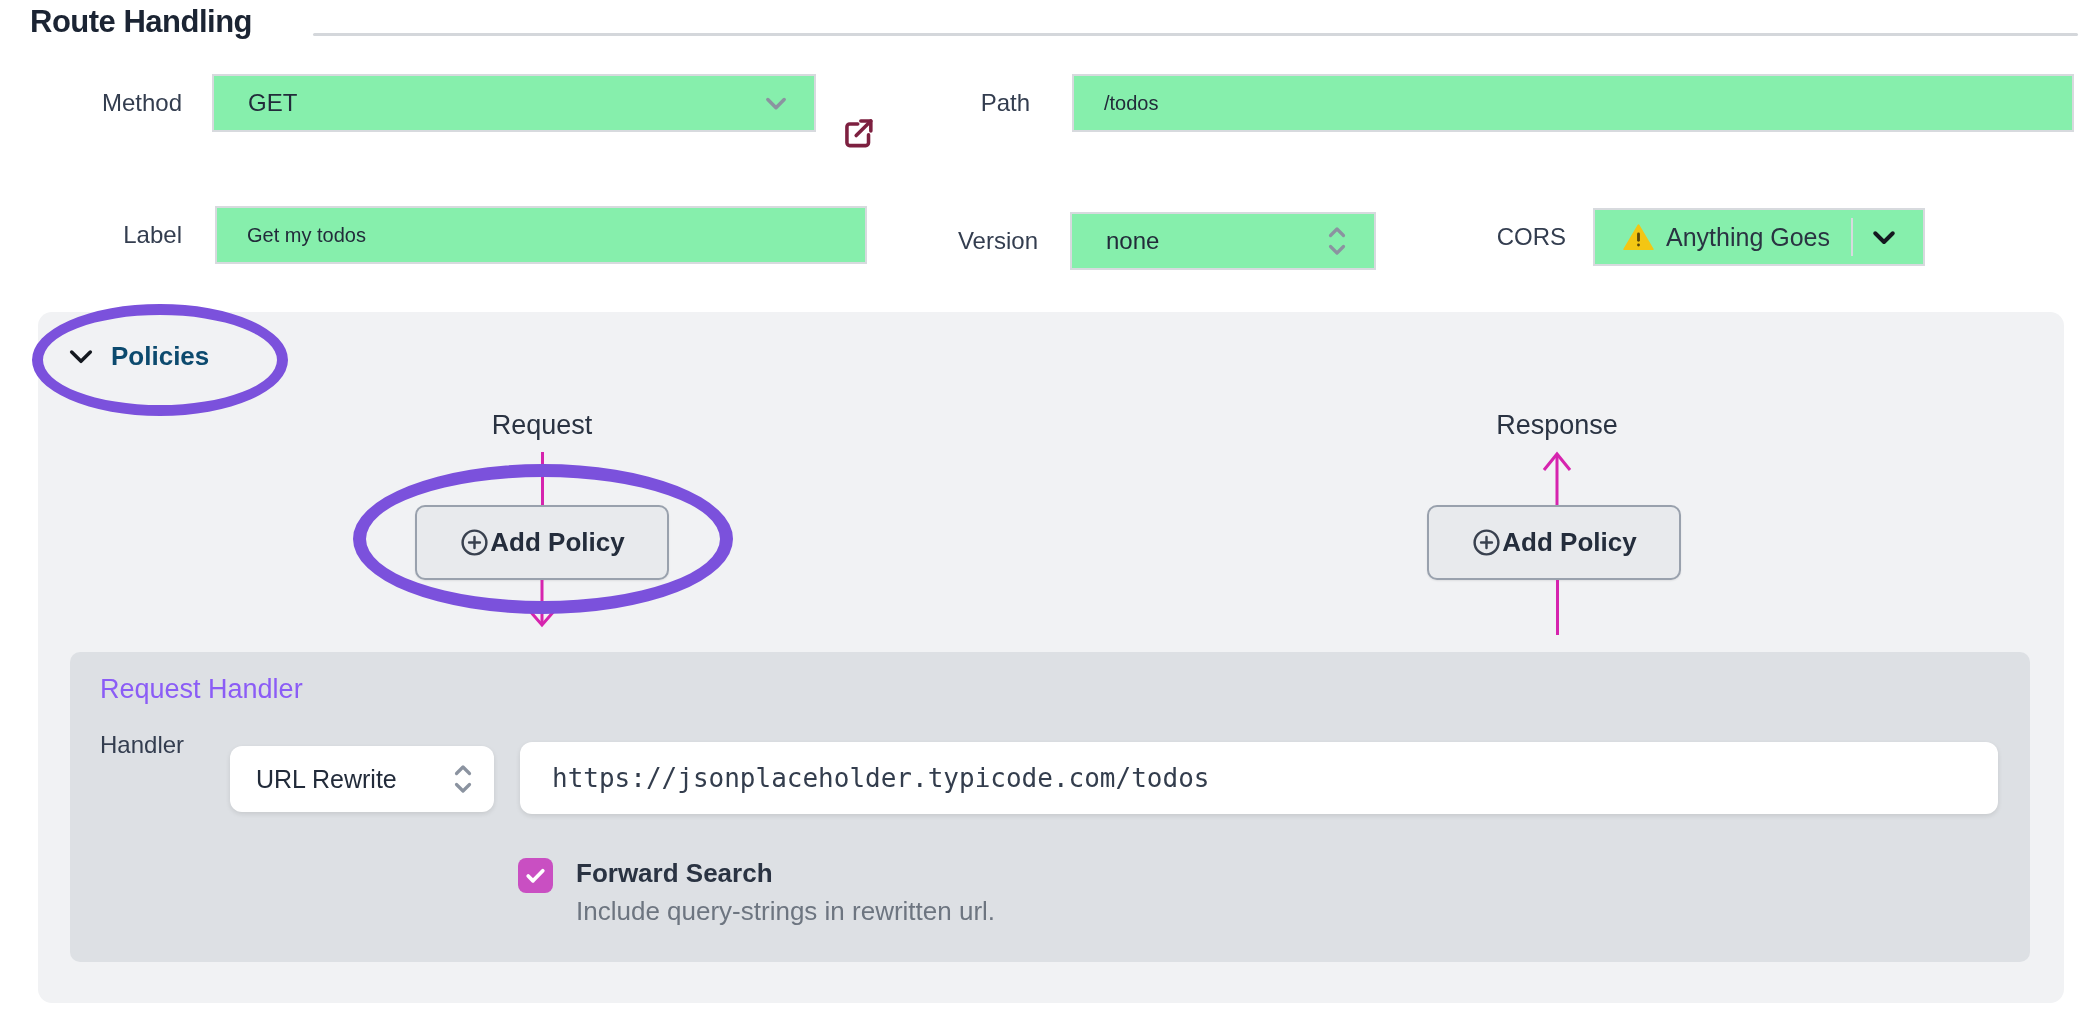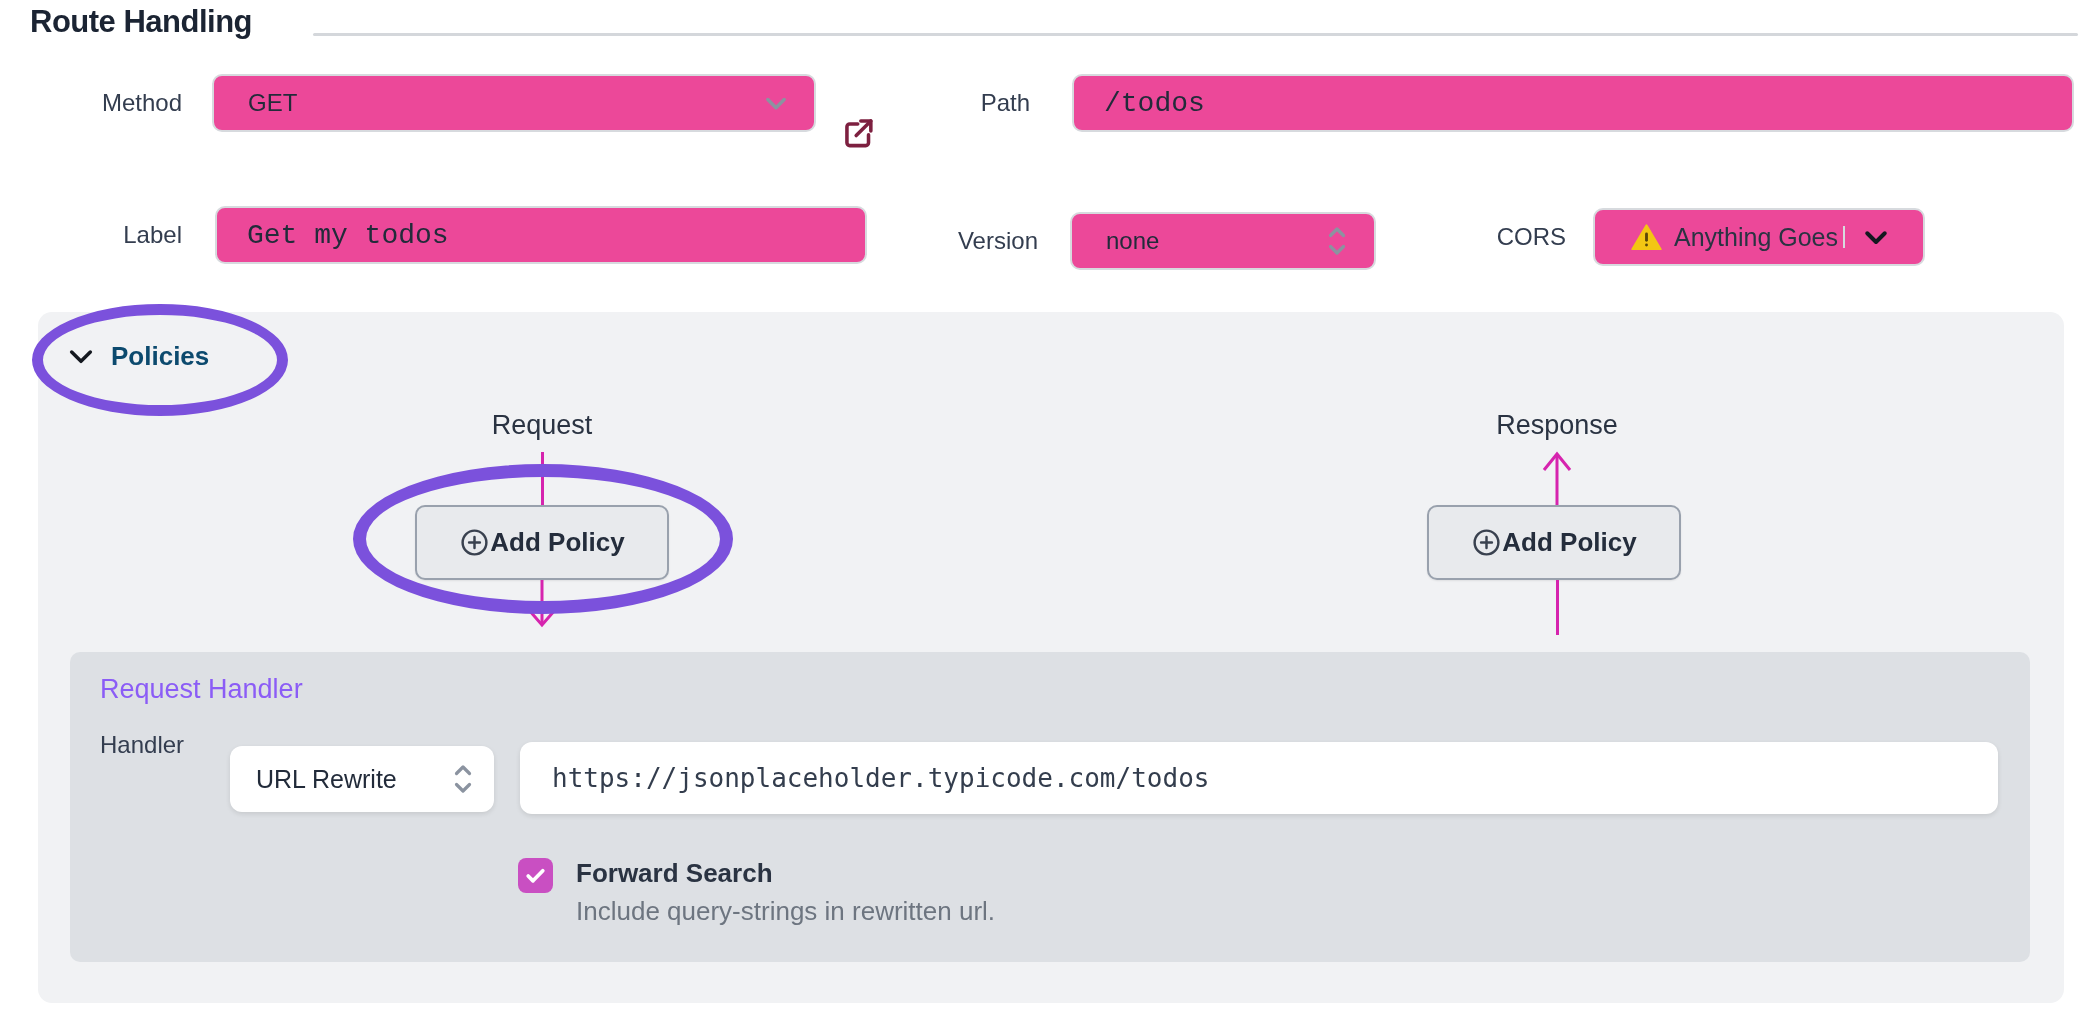--- a/index.html
+++ b/index.html
@@ -8,34 +8,34 @@
     font-family:"Liberation Sans", sans-serif;color:#2a3342;margin-left:20px;
   }
   .abs{position:absolute;}
   
   .page-title{left:10px;top:4px;font-size:31px;font-weight:700;color:#1b2433;letter-spacing:-0.5px;}
   .title-rule{left:293px;top:33px;width:1765px;height:3px;background:#d4d7db;border-radius:2px;}
   
   .fld-label{font-size:24px;color:#333d4f;line-height:58px;text-align:right;}
   .fld-label.left{text-align:left;}
   .control{
-    background:#ec4899;border:2px solid #d7dade;border-radius:10px;box-sizing:border-box;
+    background:#86efac;border:2px solid #d7dade;border-radius:0;box-sizing:border-box;
     display:flex;align-items:center;font-size:24px;color:#222b3a;
   }
   .control input{
     border:none;outline:none;background:transparent;width:100%;height:100%;
-    font-family:Liberation Mono, monospace;font-size:28px;color:#222b3a;padding:0 0 0 30px;border-radius:10px;
+    font-family:Liberation Sans, sans-serif;font-size:20px;color:#222b3a;padding:0 0 0 30px;border-radius:10px;
   }
   .control input.mono{font-family:"DejaVu Sans Mono", monospace;font-size:26px;color:#333d4d;padding-left:32px;}
   .sel-text{padding-left:34px;font-weight:500;flex:1;}
   .icon{display:inline-flex;align-items:center;justify-content:center;}
   .chev-gray{color:#8b93a0;margin-right:24px;}
   .spinner{color:#8b93a0;margin-right:24px;}
   
-  .cors{padding:16px;}
+  .cors{padding:8px;}
   .cors-main{display:flex;align-items:center;flex:1;height:100%;}
   .cors-warning{margin-left:20px;}
   .cors-text{margin-left:12px;font-size:25px;font-weight:500;color:#2a3342;}
   .cors-chev{width:62px;height:100%;border-left:2px solid #d7dade;display:flex;align-items:center;justify-content:center;color:#14181f;}
   
   .policies-panel{left:18px;top:312px;width:2026px;height:691px;background:#f1f2f4;border-radius:14px;}
   .policies-header{left:45px;top:340px;display:flex;align-items:center;gap:14px;cursor:pointer;}
   .policies-title{font-size:26px;font-weight:700;color:#0c4a6e;}
   .flow-heading{font-size:27px;font-weight:500;color:#2a3342;text-align:center;width:200px;}
   .vline{width:3px;background:var(--accent-magenta,#d624ae);}

